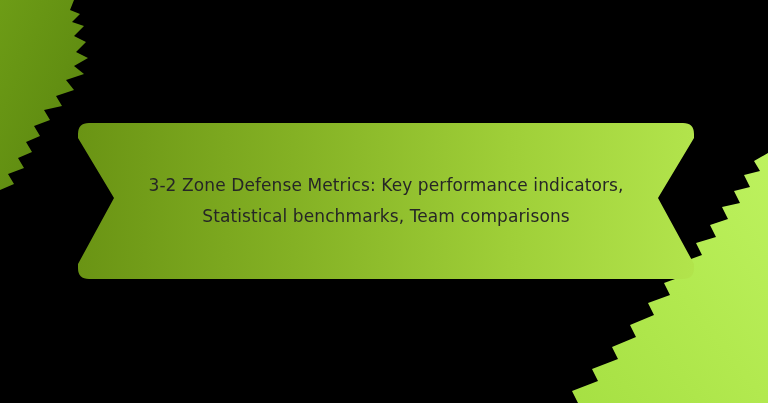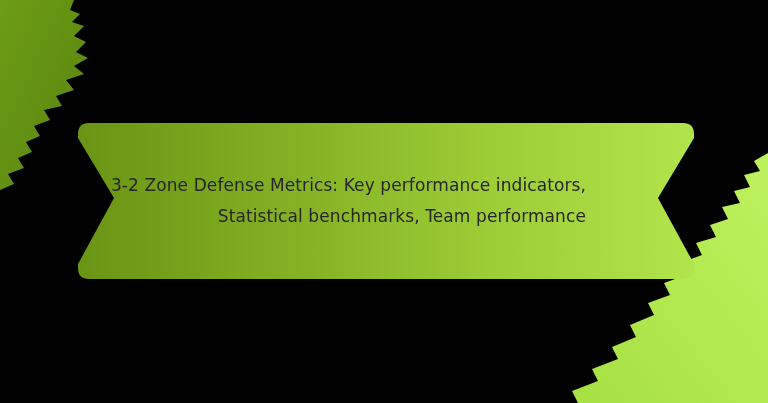--- a/index.html
+++ b/index.html
@@ -46,21 +46,21 @@
     display: block;
   }
   #banner-text {
     position: absolute;
     left: 0;
     right: 0;
     top: 0;
     bottom: 0;
     display: flex;
     flex-direction: column;
-    align-items: flex-end;
+    align-items: center;
     justify-content: center;
     gap: 10px;
     padding: 0 120px;
     box-sizing: border-box;
     text-align: center;
   }
   .banner-line {
     color: #262626;
     font-size: 17px;
     line-height: 1.25;
@@ -112,17 +112,17 @@
           <stop offset="100%" stop-color="#b2e44c"></stop>
         </linearGradient>
       </defs>
       <path d="M12,14 Q12,3 23,3 L617,3 Q628,3 628,14 L628,18
                L592,78 L628,144 L628,148 Q628,159 617,159 L23,159
                Q12,159 12,148 L12,144 L48,78 L12,18 Z" fill="url(#banGrad)"></path>
     </svg>
 
     <div id="banner-text">
       <div class="banner-line">3-2 Zone Defense Metrics: Key performance indicators,</div>
-      <div class="banner-line">Statistical benchmarks, Team performance</div>
+      <div class="banner-line">Statistical benchmarks, Team comparisons</div>
     </div>
   </div>
 
 </div>
 
 </body></html>

